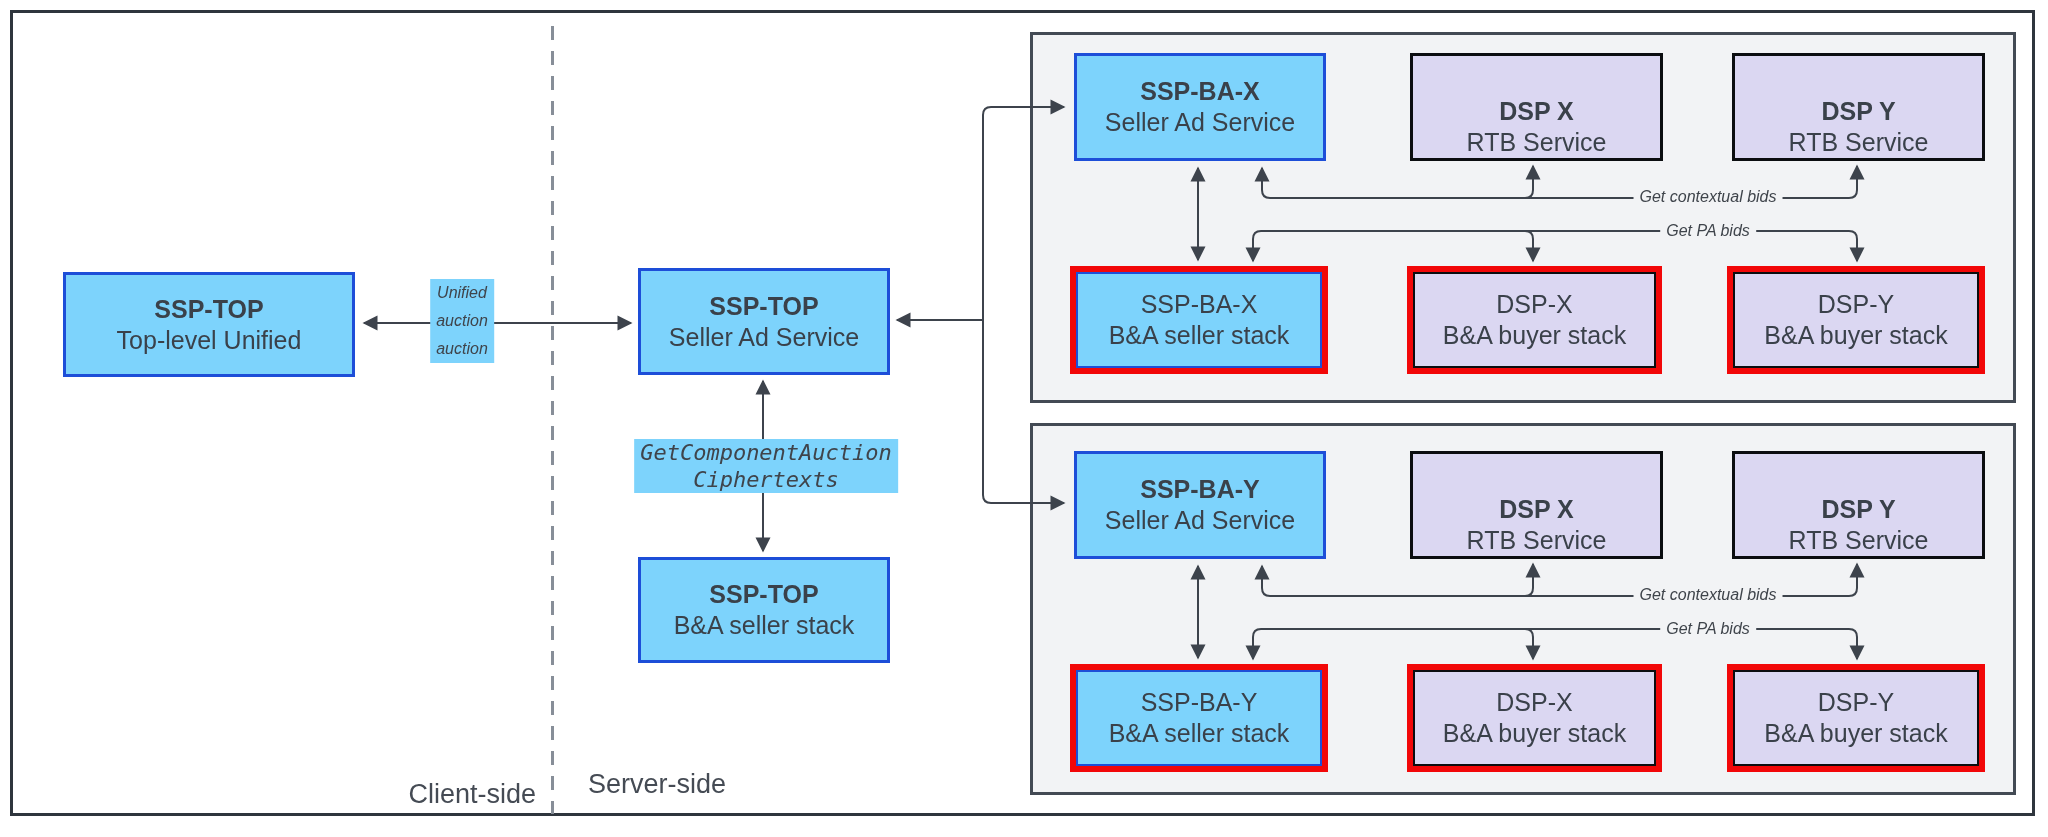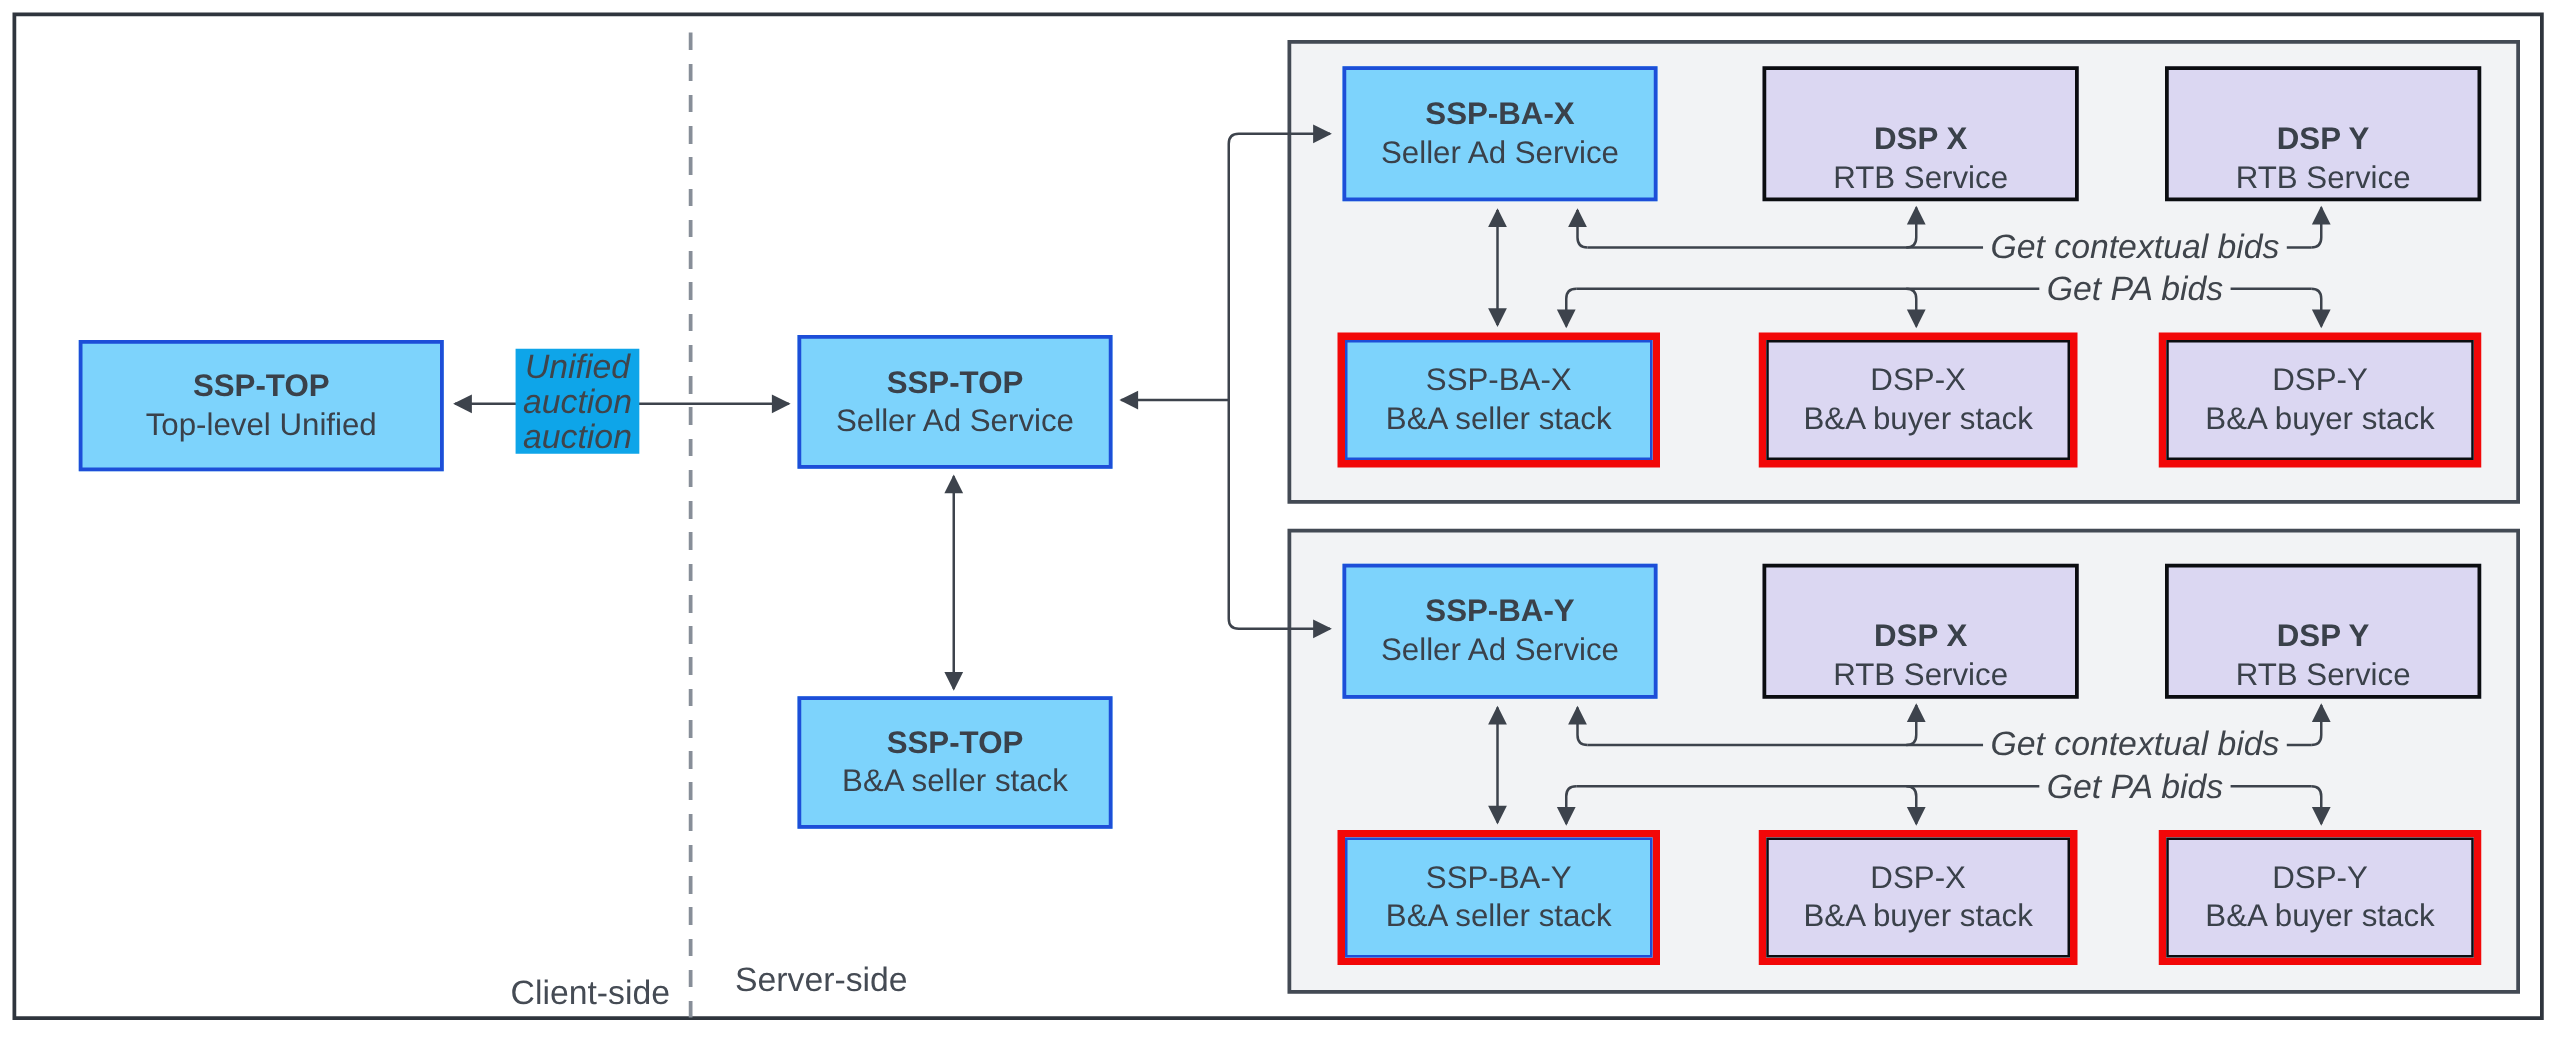--- a/index.html
+++ b/index.html
@@ -28,24 +28,24 @@
   .lav{background:#dbd7f2;border:3px solid #0b0d10;justify-content:flex-end;}
   .red-wrap{position:absolute;box-sizing:border-box;border:6px solid #f20708;padding:0;}
   .red-wrap .inner{
     width:100%;height:100%;box-sizing:border-box;display:flex;flex-direction:column;
     align-items:center;justify-content:center;text-align:center;
     color:#3a414a;font-size:25px;line-height:31px;
   }
   .inner.orange,.inner.lav{border-width:2px;}
   .lbl{
     position:absolute;transform:translate(-50%,-50%);text-align:center;
-    font-style:italic;color:#3f444b;font-size:27px;line-height:28px;
+    font-style:italic;color:#3f444b;font-size:16px;line-height:28px;
     white-space:nowrap;z-index:6;padding:0 6px;
   }
-  .lbl.onwhite{background:#0ea5e9;}
+  .lbl.onwhite{background:#7dd3fc;}
   .lbl.onpanel{background:#f2f3f5;}
   .lbl.mono{font-family:"DejaVu Sans Mono",monospace;font-size:22px;line-height:27px;}
   .side-lbl{
     position:absolute;color:#454b54;font-size:27px;z-index:6;white-space:nowrap;
   }
   svg.wires{position:absolute;left:0;top:0;z-index:5;pointer-events:none;}
   .z1{z-index:1}.z2{z-index:2}.z3{z-index:3}
 </style>
 </head>
 <body>
@@ -171,20 +171,24 @@
       <path d="M 1525 629 Q 1533 629 1533 637 L 1533 659" marker-end="url(#ah)"></path>
       <path d="M 1849 629 Q 1857 629 1857 637 L 1857 659" marker-end="url(#ah)"></path>
     </g>
   </svg>
 
   <div class="lbl onwhite" style="left:462px;top:321px">
     <div>Unified</div>
     <div>auction</div>
     <div>auction</div>
   </div>
+  <div class="lbl onwhite mono" style="left:766px;top:466px">
+    <div>GetComponentAuction</div>
+    <div>Ciphertexts</div>
+  </div>
   <div class="lbl onpanel" style="left:1708px;top:197px">Get contextual bids</div>
   <div class="lbl onpanel" style="left:1708px;top:231px">Get PA bids</div>
   <div class="lbl onpanel" style="left:1708px;top:595px">Get contextual bids</div>
   <div class="lbl onpanel" style="left:1708px;top:629px">Get PA bids</div>
 
   <div class="side-lbl" style="right:1512px;top:779px">Client-side</div>
   <div class="side-lbl" style="left:588px;top:769px">Server-side</div>
 </div>
 
 </body></html>

